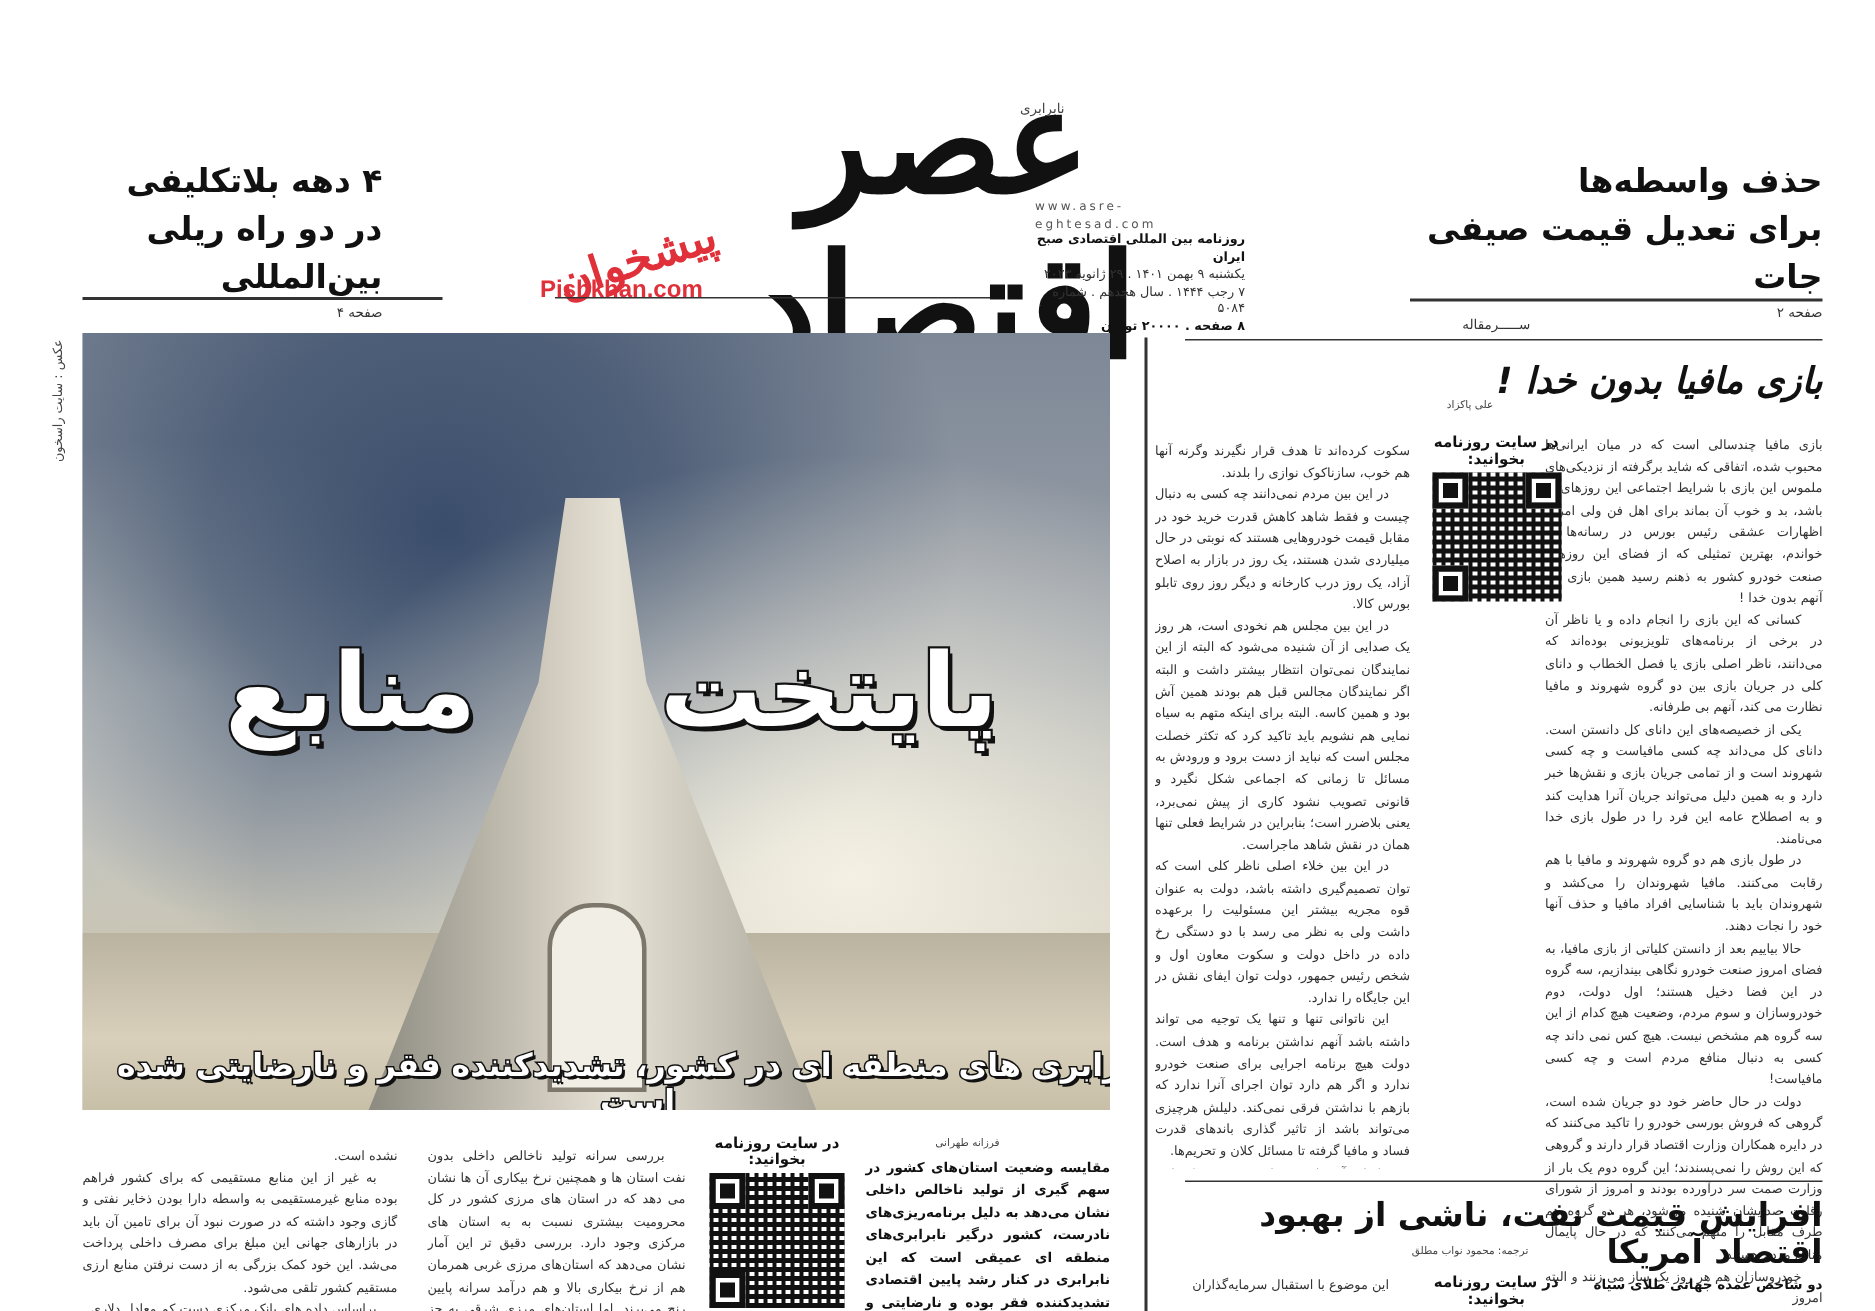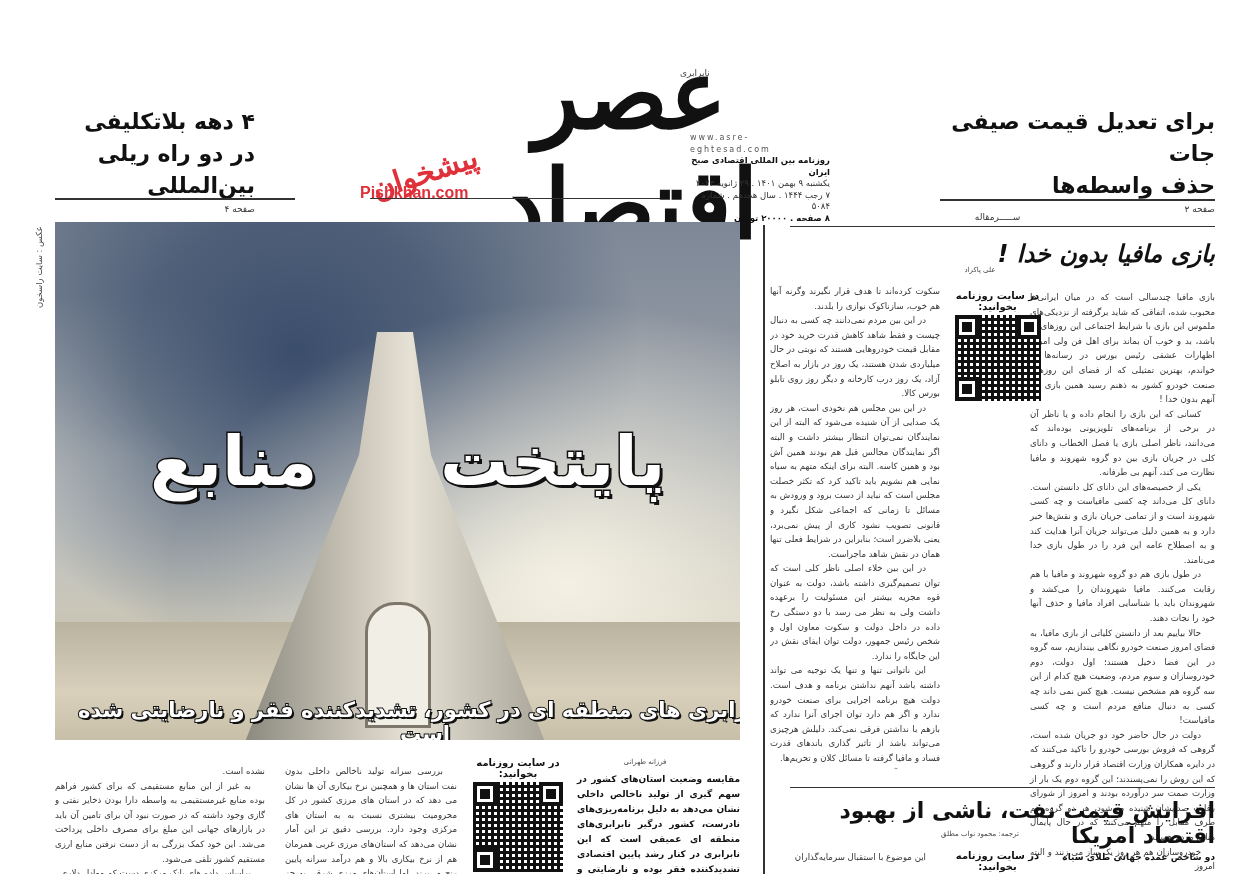--- a/index.html
+++ b/index.html
@@ -69,22 +69,22 @@
   <div>۷ رجب ۱۴۴۴ . سال هجدهم . شماره ۵۰۸۴</div>
   <div class="bold">۸ صفحه . ۲۰۰۰۰ تومان</div>
 </div>
 
 <div class="abs watermark">
   <span class="fa">پیشخوان</span>
   <span class="en">Pishkhan.com</span>
 </div>
 
 <div class="abs teaser" style="left:940px;top:106px;width:275px;">
+  <div class="line">حذف واسطه‌ها</div>
   <div class="line">برای تعدیل قیمت صیفی جات</div>
-  <div class="line">حذف واسطه‌ها</div>
   <div class="page">صفحه ۲</div>
 </div>
 
 <div class="abs teaser" style="left:40px;top:106px;width:215px;">
   <div class="line">۴ دهه بلاتکلیفی</div>
   <div class="line">در دو راه ریلی بین‌المللی</div>
   <div class="page">صفحه ۴</div>
 </div>
 
 <div class="hline" style="left:55px;top:198px;width:240px;"></div>
@@ -117,21 +117,21 @@
   <p>خودروسازان هم هر روز یک ساز می زنند و البته امروز</p>
 </div>
 
 <div class="abs" style="left:950px;top:290px;width:95px;">
   <div class="qr-label">در سایت روزنامه بخوانید:</div>
   <div class="qr" style="margin:3px auto 0;">
       <span class="corner"></span>
     </div>
 </div>
 
-<div class="abs col" style="left:770px;top:284px;width:170px;height:485px;overflow:hidden;">
+<div class="abs col" style="left:770px;top:294px;width:170px;height:485px;overflow:hidden;">
   <p class="noind">سکوت کرده‌اند تا هدف قرار نگیرند وگرنه آنها هم خوب، سازناکوک نوازی را بلدند.</p>
   <p>در این بین مردم نمی‌دانند چه کسی به دنبال چیست و فقط شاهد کاهش قدرت خرید خود در مقابل قیمت خودروهایی هستند که نوبتی در حال میلیاردی شدن هستند، یک روز در بازار به اصلاح آزاد، یک روز درب کارخانه و دیگر روز روی تابلو بورس کالا.</p>
   <p>در این بین مجلس هم نخودی است، هر روز یک صدایی از آن شنیده می‌شود که البته از این نمایندگان نمی‌توان انتظار بیشتر داشت و البته اگر نمایندگان مجالس قبل هم بودند همین آش بود و همین کاسه. البته برای اینکه متهم به سیاه نمایی هم نشویم باید تاکید کرد که تکثر خصلت مجلس است که نباید از دست برود و ورودش به مسائل تا زمانی که اجماعی شکل نگیرد و قانونی تصویب نشود کاری از پیش نمی‌برد، یعنی بلاضرر است؛ بنابراین در شرایط فعلی تنها همان در نقش شاهد ماجراست.</p>
   <p>در این بین خلاء اصلی ناظر کلی است که توان تصمیم‌گیری داشته باشد، دولت به عنوان قوه مجریه بیشتر این مسئولیت را برعهده داشت ولی به نظر می رسد با دو دستگی رخ داده در داخل دولت و سکوت معاون اول و شخص رئیس جمهور، دولت توان ایفای نقش در این جایگاه را ندارد.</p>
   <p>این ناتوانی تنها و تنها یک توجیه می تواند داشته باشد آنهم نداشتن برنامه و هدف است. دولت هیچ برنامه اجرایی برای صنعت خودرو ندارد و اگر هم دارد توان اجرای آنرا ندارد که بازهم با نداشتن فرقی نمی‌کند. دلیلش هرچیزی می‌تواند باشد از تاثیر گذاری باندهای قدرت فساد و مافیا گرفته تا مسائل کلان و تحریم‌ها.</p>
   <p>بنابراین آنچه امروز شاهدش هستیم یک بازی مافیاست در زمین صنعت و بازار خودرو که در دل آن توان اقتصادی و معیشتی مردم در حال سلاخی است، نهادهای ناظر هم آنقدر بد بازی می‌کنند که نمی دانیم چه کسی در جبهه مافیاست و چه کسی نیست.</p>
 
 </div>
 
 <div class="hline" style="left:790px;top:787px;width:425px;height:1px;"></div>

